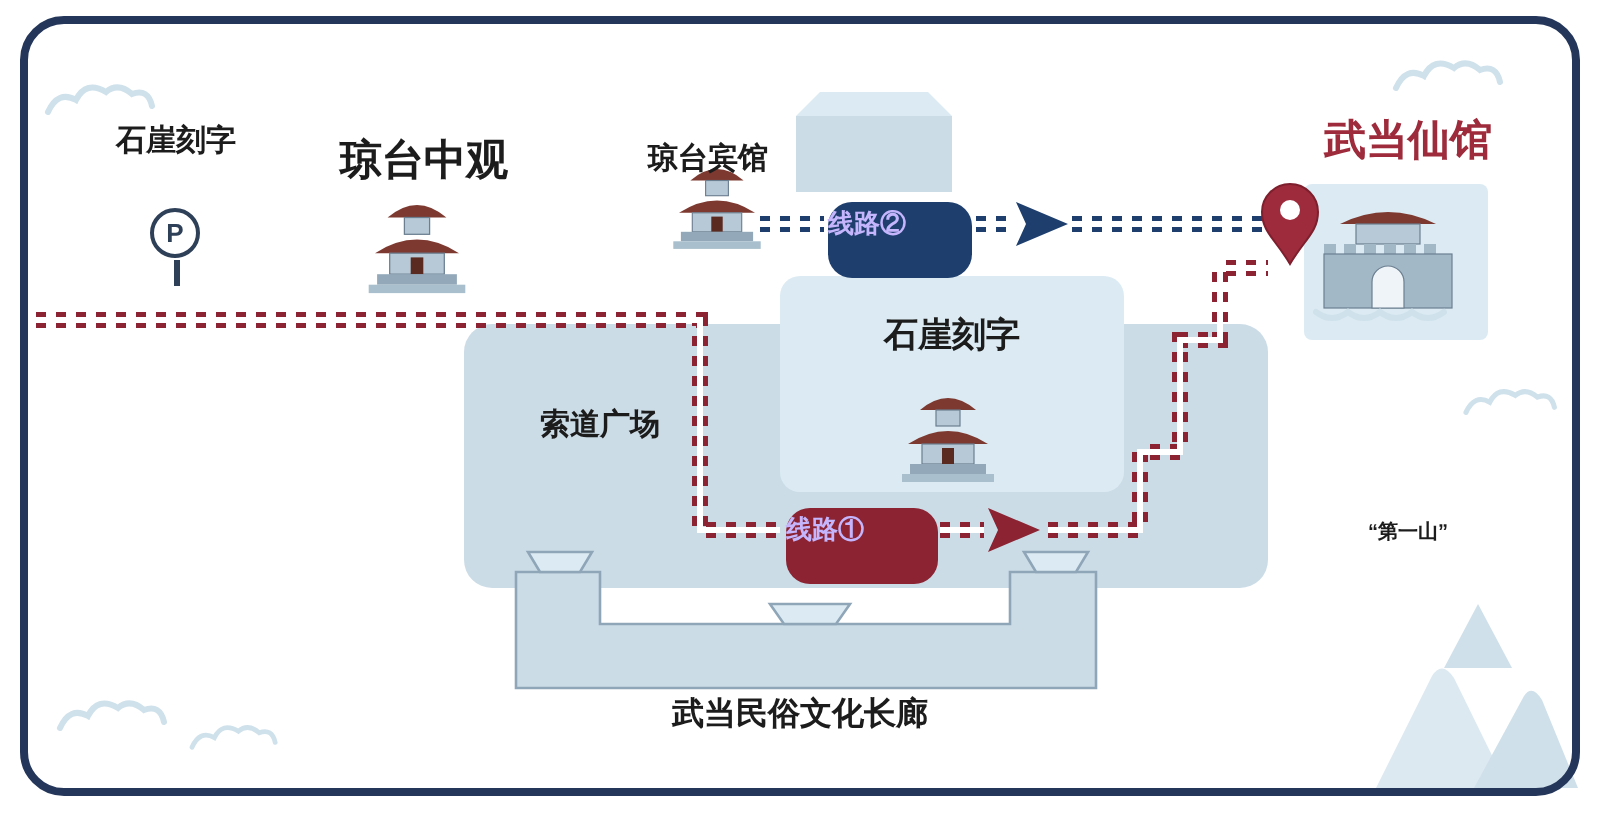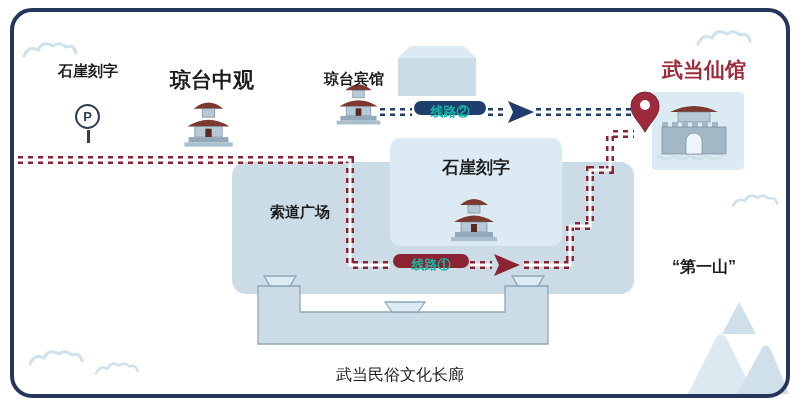--- a/index.html
+++ b/index.html
@@ -8,25 +8,25 @@
     font-family:"Liberation Sans", sans-serif;background:#ffffff;
   }
   .stage svg{position:absolute;left:0;top:0;}
   .label{position:absolute;color:#1c1c1c;text-align:center;white-space:nowrap;}
   .lbl-parking{left:26px;top:60px;width:124px;font-size:15px;font-weight:700;line-height:22px;}
   .lbl-zhongguan{left:152px;top:66px;width:120px;font-size:21px;font-weight:700;}
   .lbl-hotel{left:310px;top:70px;width:88px;font-size:15px;font-weight:700;}
   .lbl-xianguan{left:643px;top:56px;width:122px;font-size:21px;font-weight:800;color:var(--c-accent);}
   .lbl-hall{left:416px;top:156px;width:120px;font-size:17px;font-weight:700;}
   .lbl-plaza{left:250px;top:203px;width:100px;font-size:15px;font-weight:600;}
-  .lbl-cliff{left:648px;top:256px;width:112px;font-size:16px;font-weight:700;line-height:22px;}
-  .lbl-corridor{left:302px;top:347px;width:196px;font-size:16px;font-weight:400;margin-top:18px;}
+  .lbl-cliff{left:648px;top:256px;width:112px;font-size:10px;font-weight:700;line-height:22px;}
+  .lbl-corridor{left:302px;top:347px;width:196px;font-size:16px;font-weight:700;}
   .pill{
-    position:absolute;height:14px;border-radius:12px;color:#14b8a6;
-    font-size:13px;line-height:22px;text-align:center;font-weight:600;
+    position:absolute;height:38px;border-radius:12px;color:#c4b5fd;
+    font-size:13px;line-height:22px;text-align:left;font-weight:600;
   }
   .pill-2{left:414px;top:101px;width:72px;background:var(--c-route2);}
   .pill-1{left:393px;top:254px;width:76px;background:var(--c-route1);}
   .p-ring{
     position:absolute;left:75px;top:104px;width:21px;height:21px;
     border:2.5px solid #2e3f58;border-radius:50%;background:#fff;
     font-size:13px;font-weight:700;line-height:21px;color:#2e3f58;text-align:center;
   }
   .p-stem{position:absolute;left:87px;top:130px;width:3px;height:13px;background:#2e3f58;}
   

